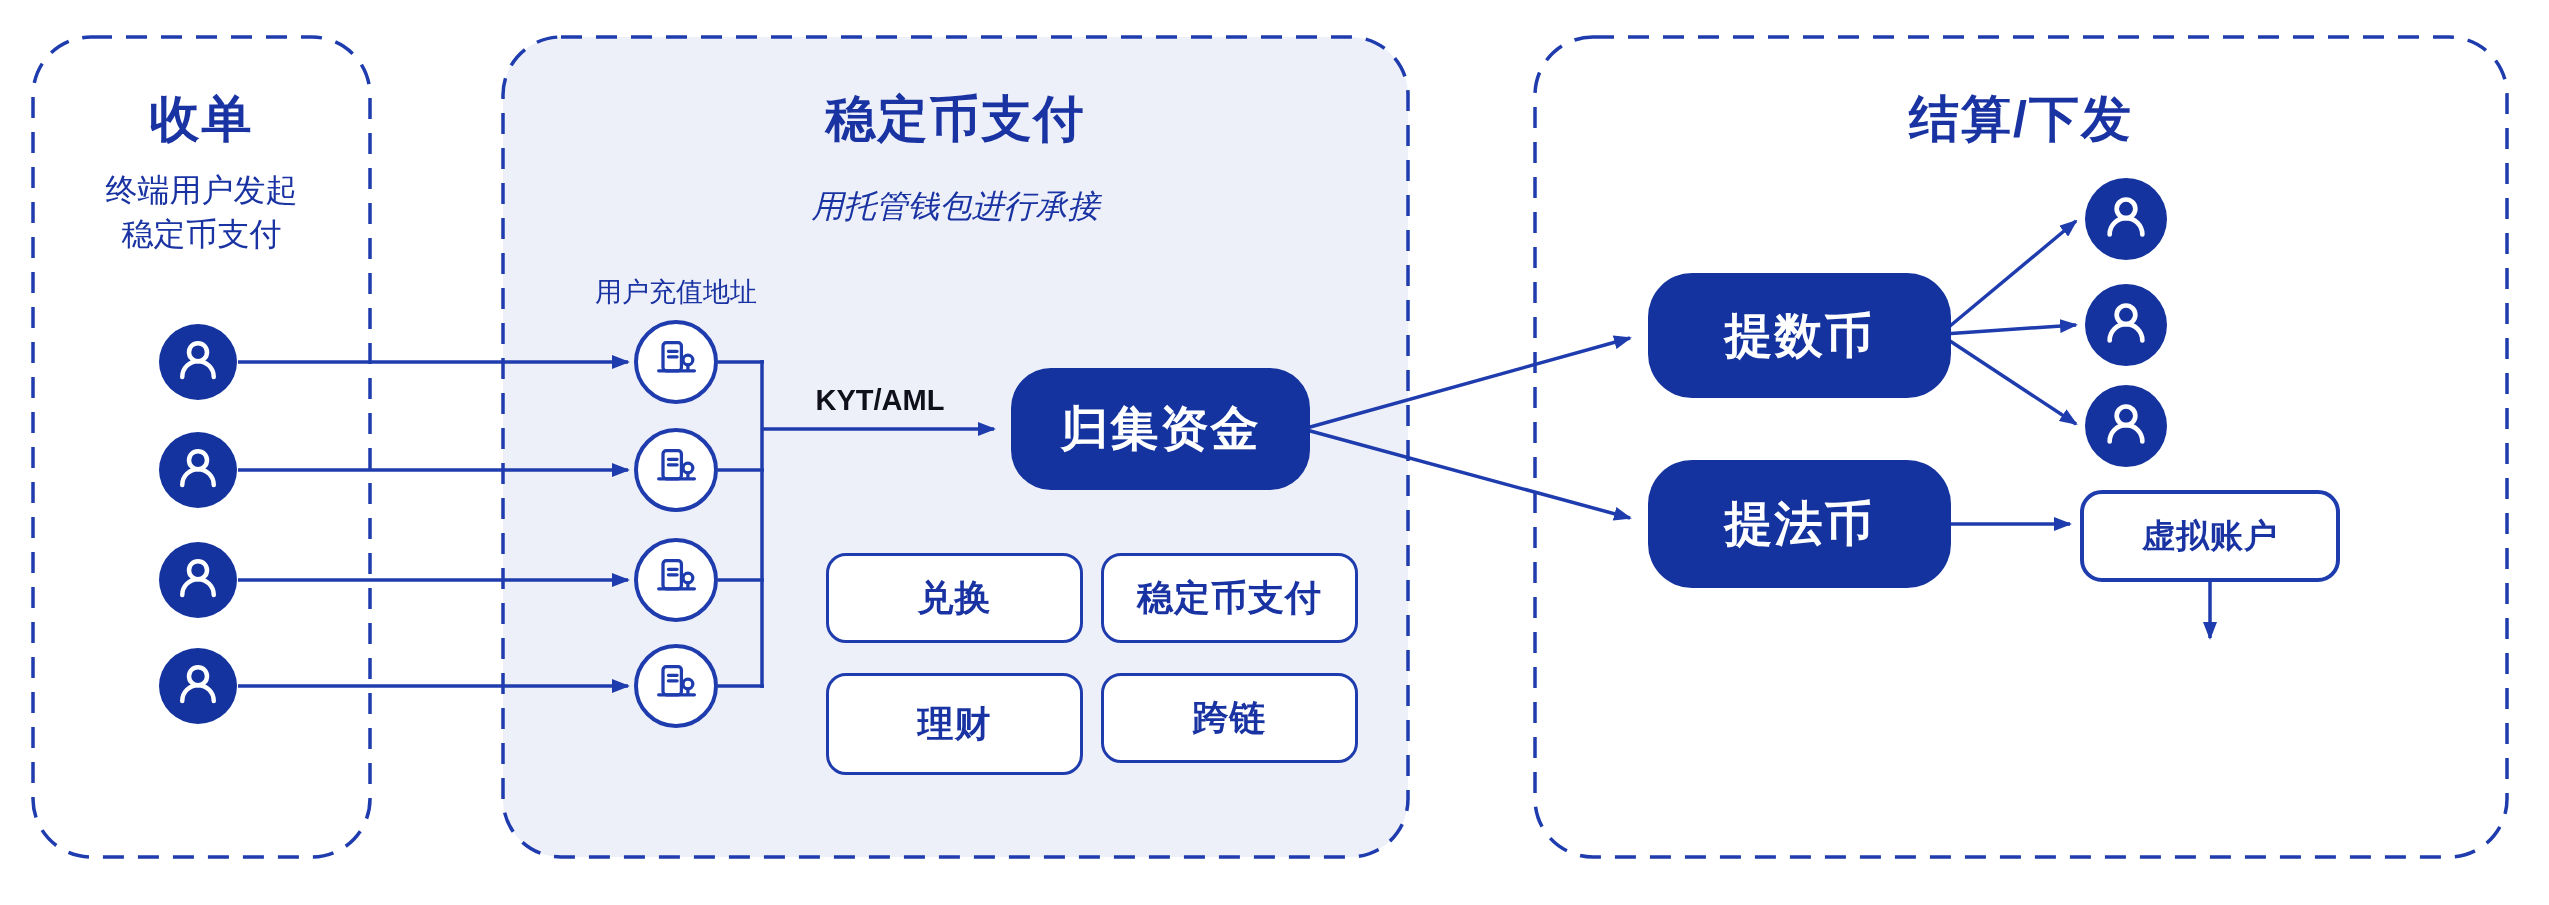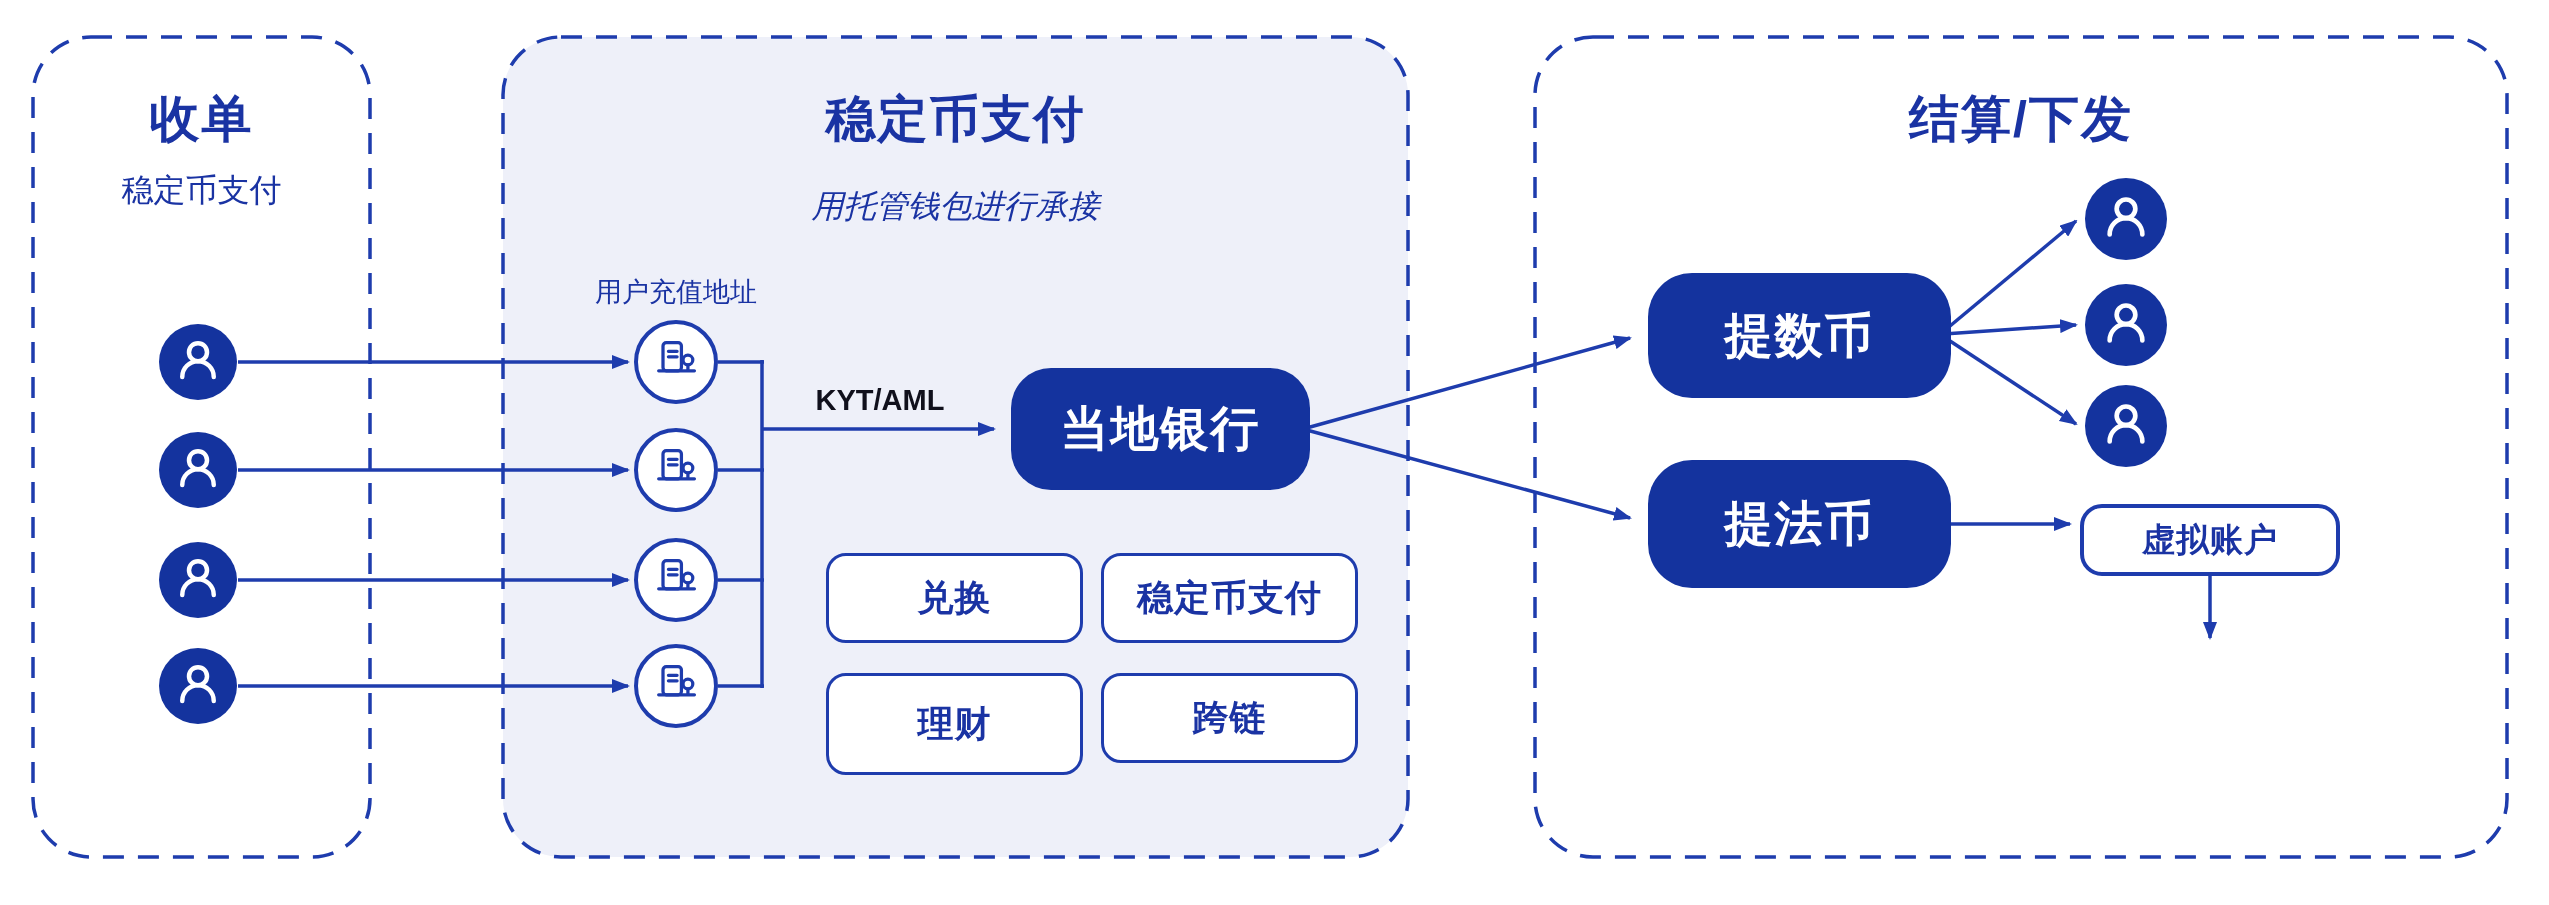--- a/index.html
+++ b/index.html
@@ -66,20 +66,21 @@
     <line x1="1944" y1="331" x2="2076" y2="221" stroke="#1e3cad" stroke-width="3.5" marker-end="url(#arr)"></line>
     <line x1="1944" y1="334" x2="2076" y2="325" stroke="#1e3cad" stroke-width="3.5" marker-end="url(#arr)"></line>
     <line x1="1944" y1="337" x2="2076" y2="424" stroke="#1e3cad" stroke-width="3.5" marker-end="url(#arr)"></line>
 
     <line x1="1944" y1="524" x2="2070" y2="524" stroke="#1e3cad" stroke-width="3.5" marker-end="url(#arr)"></line>
     <line x1="2210" y1="570" x2="2210" y2="638" stroke="#1e3cad" stroke-width="3.5" marker-end="url(#arr)"></line>
   </svg>
 
   <div class="abs panel-title" style="left:33px;top:86px;width:337px;">收单</div>
   <div class="abs panel-sub" style="left:33px;top:168px;width:337px;">
+    <div>终端用户发起</div>
     <div>稳定币支付</div>
   </div>
 
   <div class="abs circle circle-filled" style="left:159px;top:324px;width:78px;height:76px;">
     <span><svg width="54" height="54" viewBox="0 0 48 48" fill="none">
           <circle cx="24" cy="17" r="8" stroke="#fff" stroke-width="4"></circle>
           <path d="M10,39 A14,14 0 0 1 38,39" stroke="#fff" stroke-width="4" stroke-linecap="round"></path>
         </svg></span>
   </div>
   <div class="abs circle circle-filled" style="left:159px;top:432px;width:78px;height:76px;">
@@ -133,21 +134,21 @@
     <span><svg width="52" height="52" viewBox="0 0 48 48" fill="none" stroke="#1e3cad" stroke-width="3" stroke-linecap="round" stroke-linejoin="round">
           <rect x="12" y="8" width="17" height="26" rx="3"></rect>
           <path d="M17 16h8M17 21h8"></path>
           <circle cx="35" cy="24" r="4.5"></circle>
           <path d="M35 28.5V34M8 34h33"></path>
         </svg></span>
   </div>
 
   <div class="abs kyt" style="left:770px;top:384px;width:220px;">KYT/AML</div>
 
-  <div class="abs node node-filled big-node-text" style="left:1003px;top:368px;width:299px;height:122px;border-radius:40px;">当地银行</div>
+  <div class="abs node node-filled big-node-text" style="left:1003px;top:368px;width:299px;height:122px;border-radius:40px;">归集资金</div>
 
   <div class="abs node node-outline feat-text" style="left:826px;top:553px;width:257px;height:90px;border-radius:20px;">兑换</div>
   <div class="abs node node-outline feat-text" style="left:1101px;top:553px;width:257px;height:90px;border-radius:20px;">稳定币支付</div>
   <div class="abs node node-outline feat-text" style="left:826px;top:673px;width:257px;height:102px;border-radius:20px;">理财</div>
   <div class="abs node node-outline feat-text" style="left:1101px;top:673px;width:257px;height:90px;border-radius:20px;">跨链</div>
 
   <div class="abs panel-title" style="left:1535px;top:86px;width:972px;">结算/下发</div>
 
   <div class="abs node node-filled big-node-text" style="left:1640px;top:273px;width:303px;height:125px;border-radius:44px;">提数币</div>
   <div class="abs node node-filled big-node-text" style="left:1640px;top:460px;width:303px;height:128px;border-radius:44px;">提法币</div>
@@ -164,15 +165,15 @@
           <path d="M10,39 A14,14 0 0 1 38,39" stroke="#fff" stroke-width="4" stroke-linecap="round"></path>
         </svg></span>
   </div>
   <div class="abs circle circle-filled" style="left:2085px;top:385px;width:82px;height:82px;">
     <span><svg width="56" height="56" viewBox="0 0 48 48" fill="none">
           <circle cx="24" cy="17" r="8" stroke="#fff" stroke-width="4"></circle>
           <path d="M10,39 A14,14 0 0 1 38,39" stroke="#fff" stroke-width="4" stroke-linecap="round"></path>
         </svg></span>
   </div>
 
-  <div class="abs node node-outline small-node-text" style="left:2080px;top:504px;width:260px;height:72px;border-radius:22px;border-width:4px;">虚拟账户</div>
+  <div class="abs node node-outline small-node-text" style="left:2080px;top:490px;width:260px;height:92px;border-radius:22px;border-width:4px;">虚拟账户</div>
 
 </div>
 
 </body></html>

